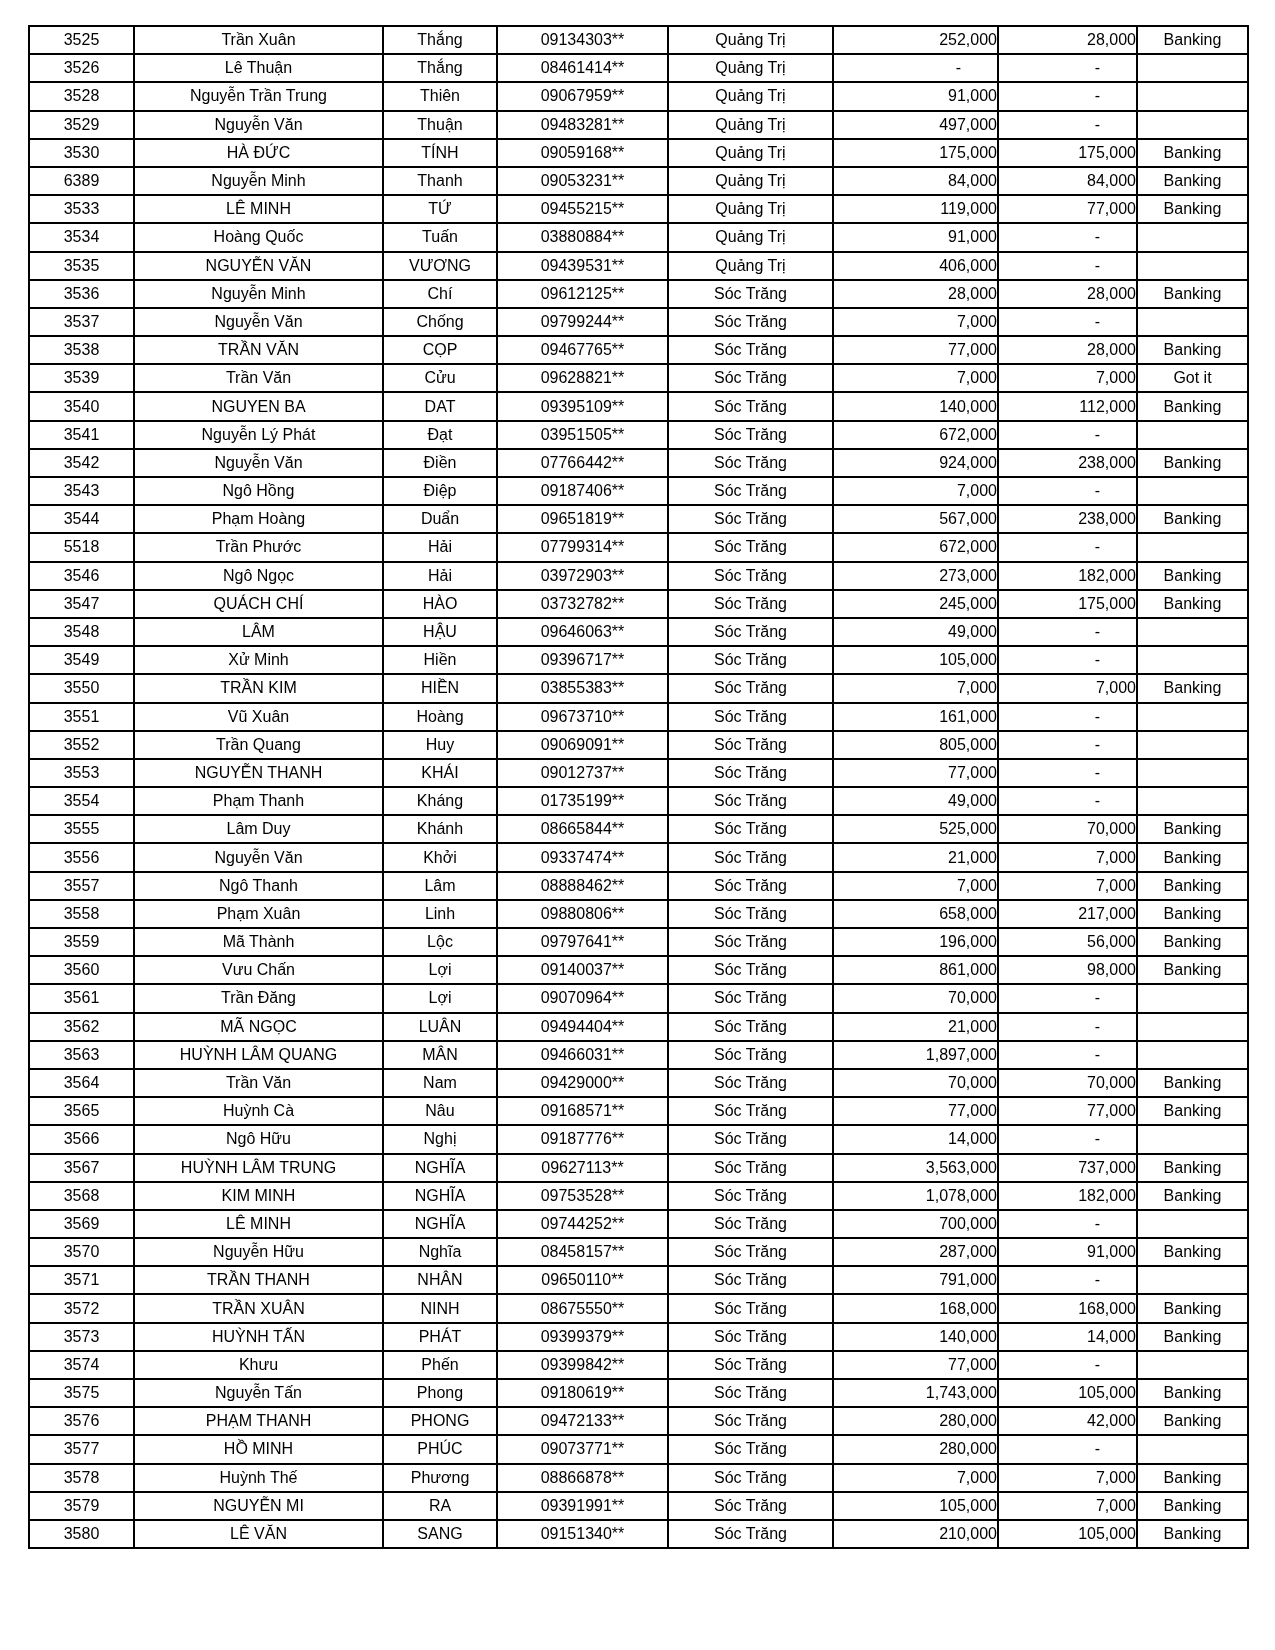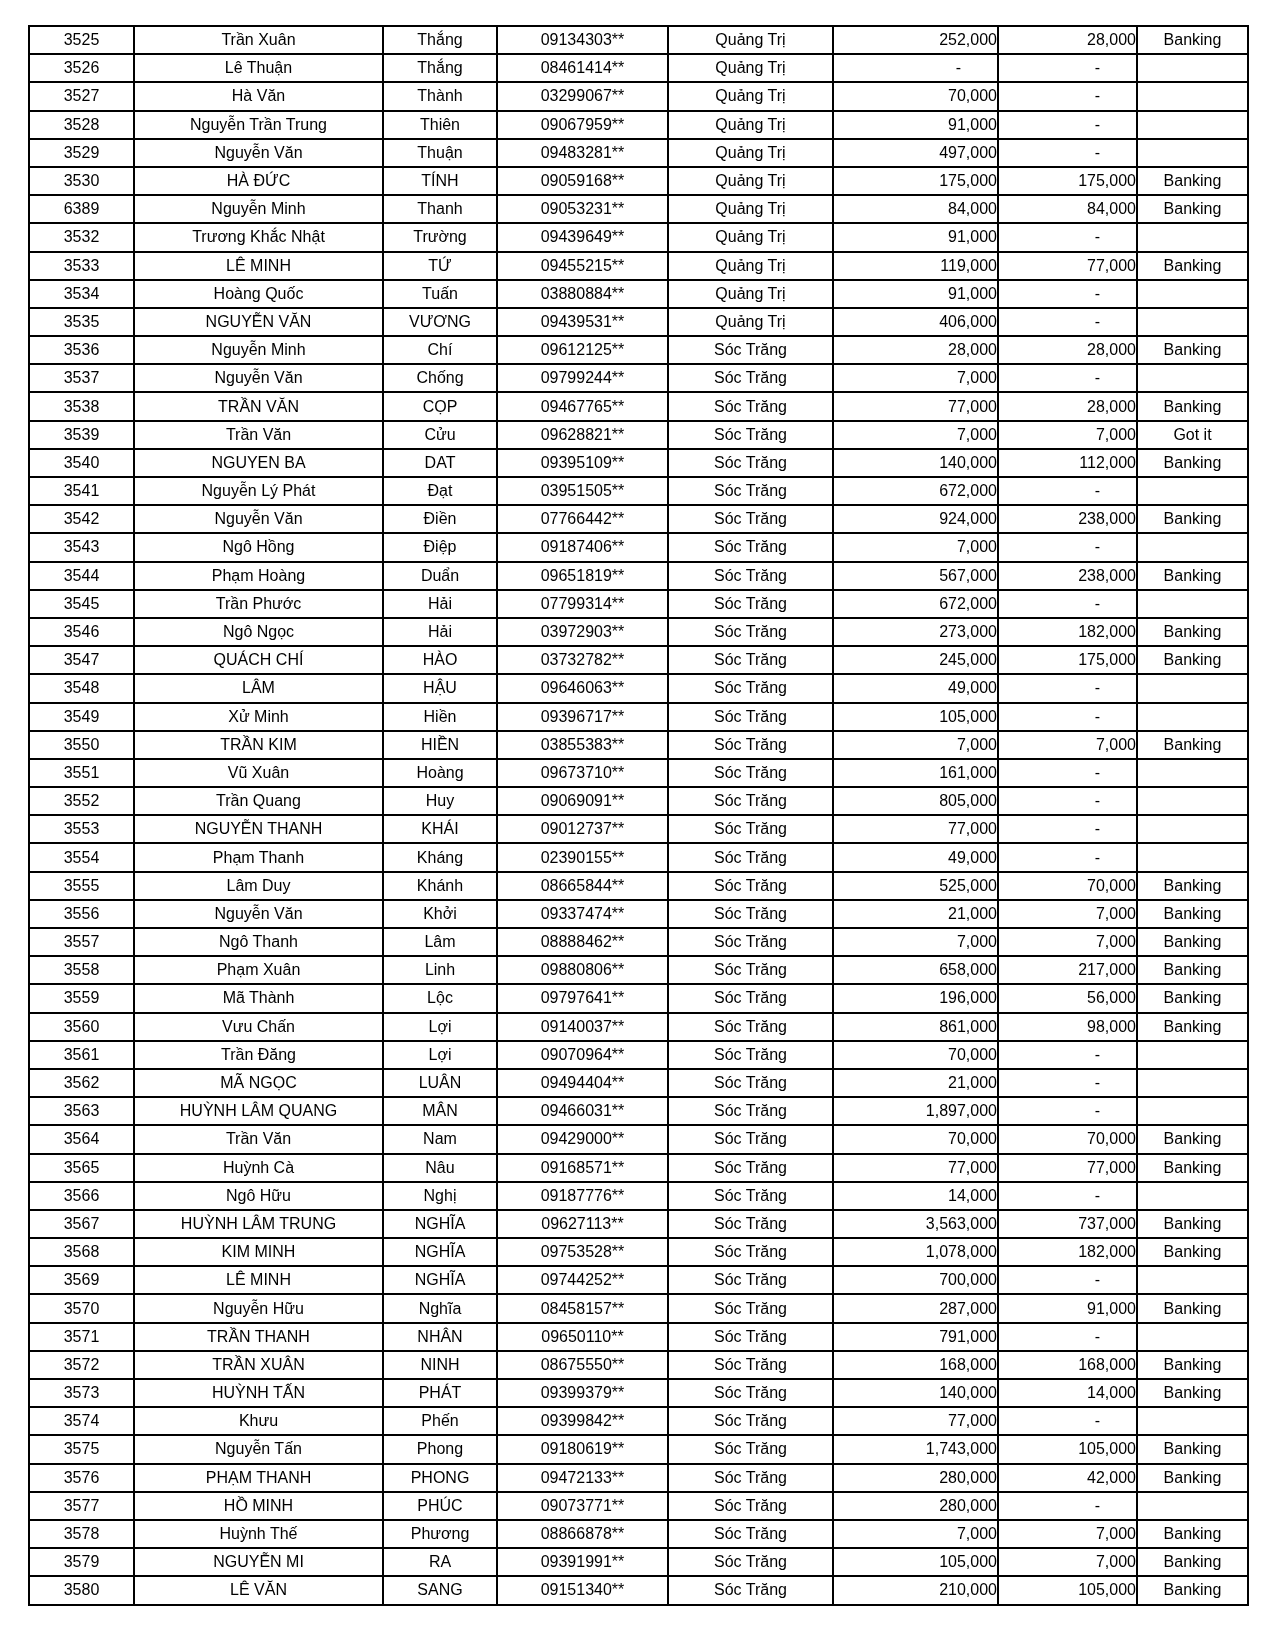--- a/index.html
+++ b/index.html
@@ -67,30 +67,20 @@
           <td class="center">3526</td>
           <td class="center">Lê Thuận</td>
           <td class="center">Thắng</td>
           <td class="center">08461414**</td>
           <td class="center">Quảng Trị</td>
           <td class="num dash">-</td>
           <td class="num dash">-</td>
           <td class="center"></td>
         </tr>
         <tr>
-          <td class="center">3527</td>
-          <td class="center">Hà Văn</td>
-          <td class="center">Thành</td>
-          <td class="center">03299067**</td>
-          <td class="center">Quảng Trị</td>
-          <td class="num">70,000</td>
-          <td class="num dash">-</td>
-          <td class="center"></td>
-        </tr>
-        <tr>
           <td class="center">3528</td>
           <td class="center">Nguyễn Trần Trung</td>
           <td class="center">Thiên</td>
           <td class="center">09067959**</td>
           <td class="center">Quảng Trị</td>
           <td class="num">91,000</td>
           <td class="num dash">-</td>
           <td class="center"></td>
         </tr>
         <tr>
@@ -117,30 +107,20 @@
           <td class="center">6389</td>
           <td class="center">Nguyễn Minh</td>
           <td class="center">Thanh</td>
           <td class="center">09053231**</td>
           <td class="center">Quảng Trị</td>
           <td class="num">84,000</td>
           <td class="num">84,000</td>
           <td class="center">Banking</td>
         </tr>
         <tr>
-          <td class="center">3532</td>
-          <td class="center">Trương Khắc Nhật</td>
-          <td class="center">Trường</td>
-          <td class="center">09439649**</td>
-          <td class="center">Quảng Trị</td>
-          <td class="num">91,000</td>
-          <td class="num dash">-</td>
-          <td class="center"></td>
-        </tr>
-        <tr>
           <td class="center">3533</td>
           <td class="center">LÊ MINH</td>
           <td class="center">TỨ</td>
           <td class="center">09455215**</td>
           <td class="center">Quảng Trị</td>
           <td class="num">119,000</td>
           <td class="num">77,000</td>
           <td class="center">Banking</td>
         </tr>
         <tr>
@@ -247,21 +227,21 @@
           <td class="center">3544</td>
           <td class="center">Phạm Hoàng</td>
           <td class="center">Duẩn</td>
           <td class="center">09651819**</td>
           <td class="center">Sóc Trăng</td>
           <td class="num">567,000</td>
           <td class="num">238,000</td>
           <td class="center">Banking</td>
         </tr>
         <tr>
-          <td class="center">3545</td>
+          <td class="center">5518</td>
           <td class="center">Trần Phước</td>
           <td class="center">Hải</td>
           <td class="center">07799314**</td>
           <td class="center">Sóc Trăng</td>
           <td class="num">672,000</td>
           <td class="num dash">-</td>
           <td class="center"></td>
         </tr>
         <tr>
           <td class="center">3546</td>
@@ -340,21 +320,21 @@
           <td class="center">09012737**</td>
           <td class="center">Sóc Trăng</td>
           <td class="num">77,000</td>
           <td class="num dash">-</td>
           <td class="center"></td>
         </tr>
         <tr>
           <td class="center">3554</td>
           <td class="center">Phạm Thanh</td>
           <td class="center">Kháng</td>
-          <td class="center">02390155**</td>
+          <td class="center">01735199**</td>
           <td class="center">Sóc Trăng</td>
           <td class="num">49,000</td>
           <td class="num dash">-</td>
           <td class="center"></td>
         </tr>
         <tr>
           <td class="center">3555</td>
           <td class="center">Lâm Duy</td>
           <td class="center">Khánh</td>
           <td class="center">08665844**</td>

